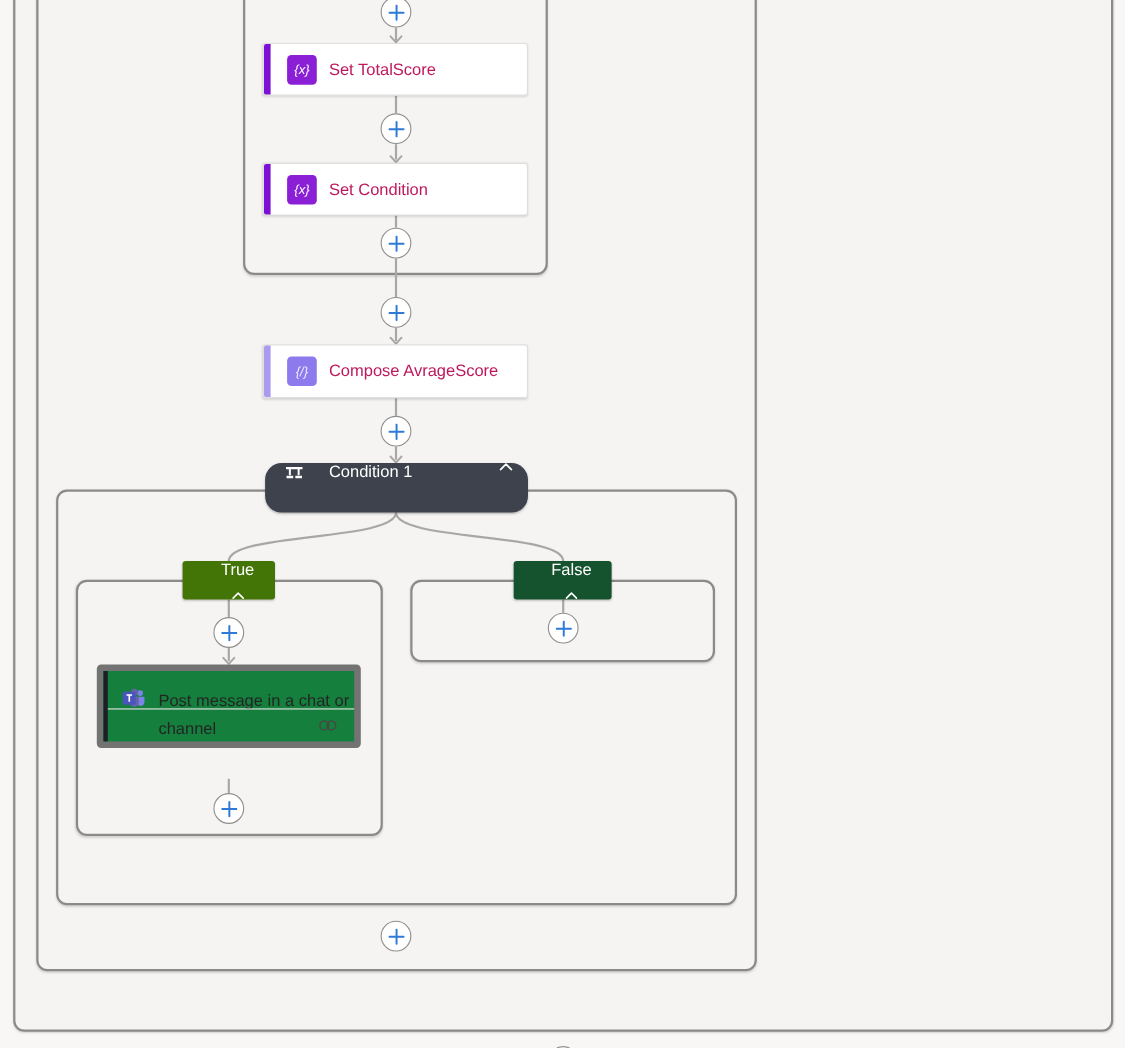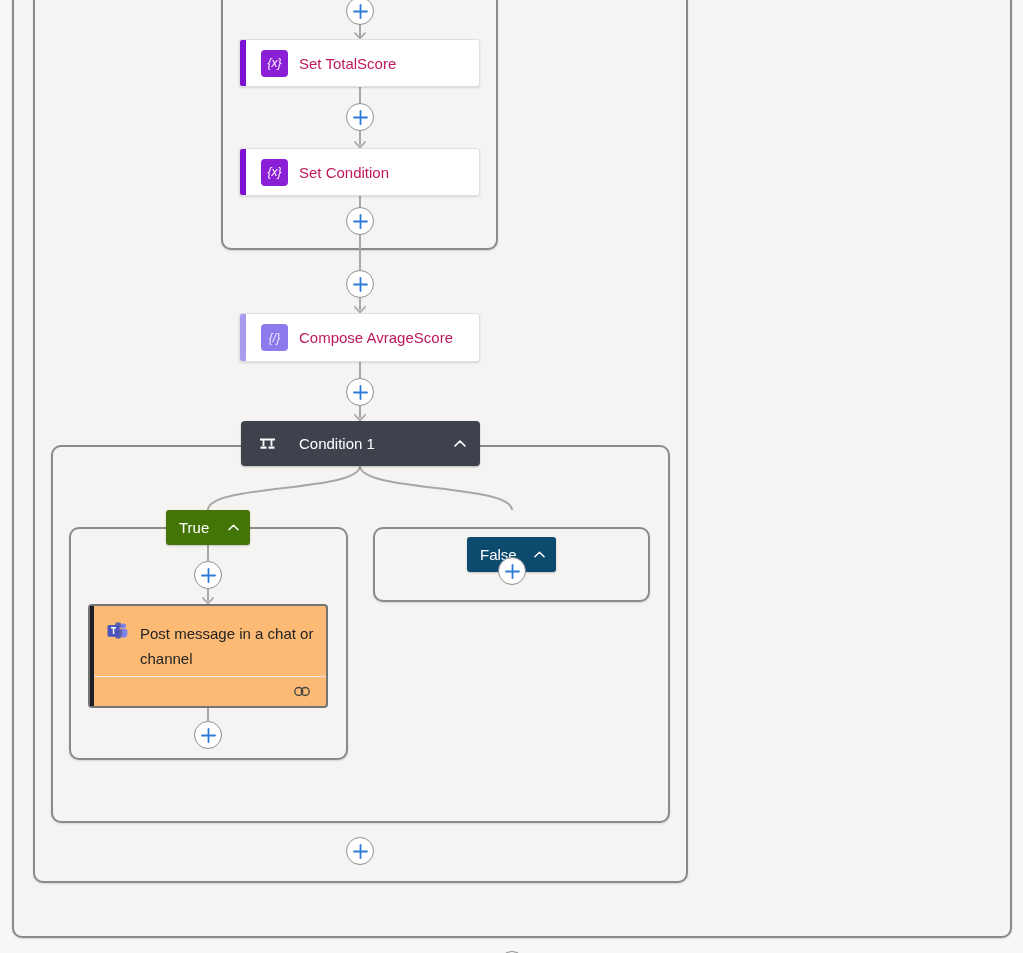--- a/index.html
+++ b/index.html
@@ -63,44 +63,44 @@
   #card-set-itemcount{left:239px;top:148px;width:241px;height:48px;}
   #card-compose{left:239px;top:313px;width:241px;height:49px;}
   .variable-accent{background:#7c11d4;}
   .variable-icon{background:#8a1fd6;}
   .compose-accent{background:#a89bf0;}
   .compose-icon{background:#8d7bee;color:#f0ecff;}
 
   
   #condition-header{
     position:absolute;left:241px;top:421px;width:239px;height:45px;
-    box-sizing:border-box;background:#3d424d;border-radius:4px;
+    box-sizing:border-box;background:#3d424d;border-radius:15px;
     box-shadow:0 1px 2px rgba(0,0,0,.25);
-    display:flex;align-items:center;
+    display:flex;align-items:flex-start;
     padding:0 14px 0 17px;
     z-index:4;cursor:pointer;
   }
   #condition-header .cond-label{color:#ffffff;font-size:15px;margin-left:22px;flex:1;}
 
   
   .branch-label{
     position:absolute;box-sizing:border-box;height:35px;border-radius:3px;
     display:flex;align-items:center;justify-content:space-between;
-    padding:0 11px 0 13px;color:#fff;font-size:15px;
+    padding:0 11px 0 27px;color:#fff;font-size:15px;
     box-shadow:0 1px 2px rgba(0,0,0,.2);
-    z-index:4;cursor:pointer;
+    z-index:4;cursor:pointer;flex-direction:column;
   }
   #true-label{left:166px;top:510px;width:84px;background:#427505;}
-  #false-label{left:467px;top:510px;width:89px;background:#0c4a6e;margin-top:27px;}
+  #false-label{left:467px;top:510px;width:89px;background:#14532d;}
 
   
   #teams-card{
-    position:absolute;left:88px;top:604px;width:240px;height:104px;
-    box-sizing:border-box;background:#fdba74;
-    border:2px solid #737373;border-radius:4px;
+    position:absolute;left:88px;top:604px;width:240px;height:76px;
+    box-sizing:border-box;background:#15803d;
+    border:6px solid #737373;border-radius:4px;
     z-index:4;cursor:pointer;
   }
   #teams-card .accent-bar{width:4px;background:#1b2027;border-radius:0;}
   #teams-card .teams-body{display:flex;align-items:flex-start;padding:15px 0 0 17px;}
   #teams-card .teams-label{margin-left:12px;font-size:15px;line-height:25px;width:178px;}
   #teams-card .teams-footer{
     position:absolute;left:4px;right:0;bottom:0;height:30px;
     border-top:1px solid #e8e6e4;
     display:flex;align-items:center;justify-content:flex-end;
     padding-right:14px;box-sizing:border-box;

